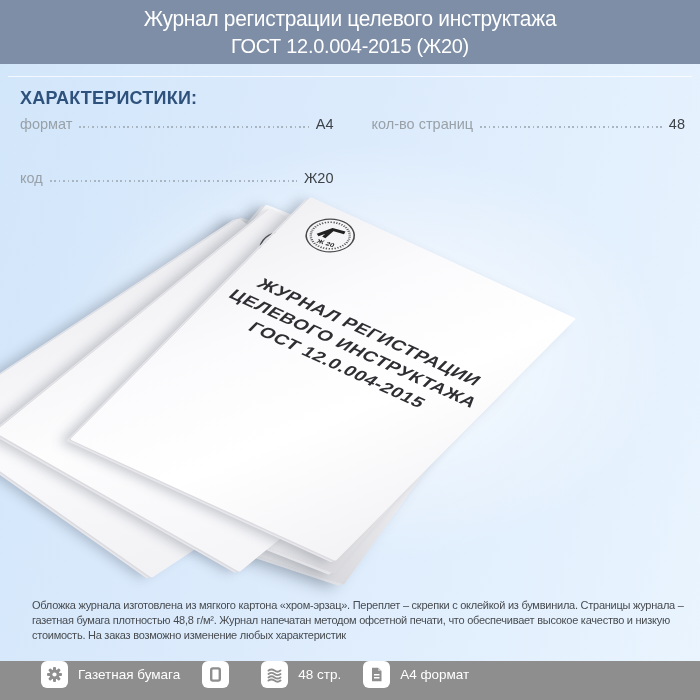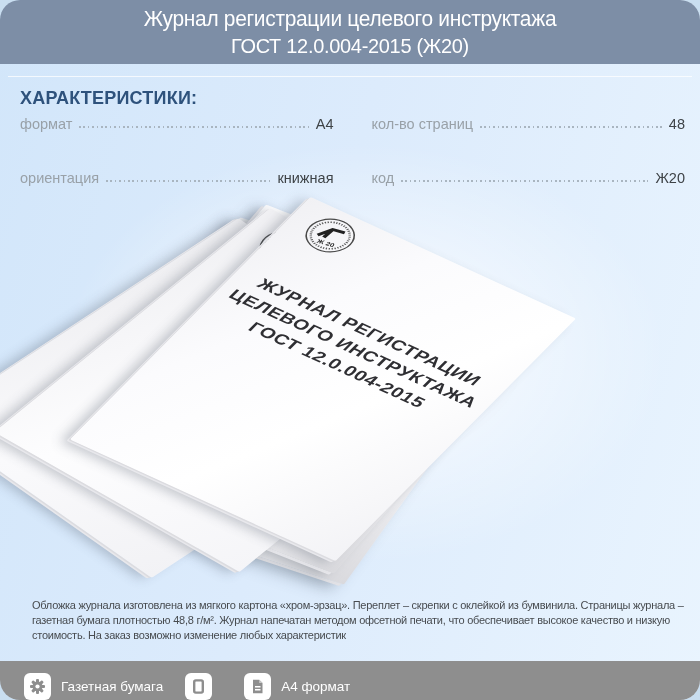--- a/index.html
+++ b/index.html
@@ -1,20 +1,19 @@
 <!DOCTYPE html>
 <html><head>
 <meta charset="utf-8">
 <style>
   html,body{margin:0;padding:0;background:#c9def0;}
   .page{
     position:relative;width:700px;height:700px;overflow:hidden;
     background:linear-gradient(105deg,#d2e6fa 0%,#dcebfc 45%,#e9f4fe 100%);
     font-family:"Liberation Sans", sans-serif;
-    border-radius:20px;
   }
   
   .hdr{
     position:absolute;top:0;left:0;right:0;height:64px;
     background:#7d8ea6;color:#fff;text-align:center;z-index:4;
   }
   .hdr-inner{padding-top:5px;transform:scaleX(0.95);transform-origin:50% 0;}
   .hdr-l1{font-size:22px;line-height:28px;font-weight:400;letter-spacing:-0.3px;}
   .hdr-l2{font-size:21px;line-height:25px;font-weight:400;letter-spacing:-0.3px;}
   .hdr-divider{position:absolute;top:76px;left:8px;right:8px;height:1px;
@@ -79,21 +78,21 @@
     position:absolute;top:560px;left:20px;margin:0;z-index:2;
     font-size:18px;font-weight:700;color:#2e527c;letter-spacing:0.2px;
   }
   .desc-text{
     position:absolute;top:586px;left:20px;width:663px;margin:12px;z-index:2;
     font-size:11px;line-height:1.36;letter-spacing:-0.25px;color:#474b4f;
   }
   
   .ftr{
     position:absolute;left:0;right:0;bottom:0;height:39px;background:#8e8e8e;z-index:5;
-    display:flex;align-items:flex-end;padding-left:24px;box-sizing:border-box;margin-top:44px;
+    display:flex;align-items:flex-start;padding-left:41px;box-sizing:border-box;margin-top:44px;
   }
   .ftr-item{display:flex;align-items:center;margin-right:22px;}
   .ftr-iconbox{
     width:27px;height:27px;background:#ffffff;border-radius:6px;flex:none;
     display:flex;align-items:center;justify-content:center;margin-right:10px;
   }
   .ftr-label{color:#ffffff;font-size:13.5px;white-space:nowrap;}
 </style>
 </head>
 <body>
@@ -112,25 +111,20 @@
   <div class="chars-grid">
     <div class="char-row">
       <span class="char-lbl">формат</span>
       <span class="char-dots"></span>
       <span class="char-val">А4</span>
     </div>
     <div class="char-row">
       <span class="char-lbl">кол-во страниц</span>
       <span class="char-dots"></span>
       <span class="char-val">48</span>
-    </div>
-    <div class="char-row">
-      <span class="char-lbl">ориентация</span>
-      <span class="char-dots"></span>
-      <span class="char-val">книжная</span>
     </div>
     <div class="char-row">
       <span class="char-lbl">код</span>
       <span class="char-dots"></span>
       <span class="char-val">Ж20</span>
     </div>
   </div>
 
   <div class="photo">
     <div class="photo-glow"></div>
@@ -193,20 +187,31 @@
     </div>
     <div class="ftr-item">
       <span class="ftr-iconbox">
         <svg width="17" height="17" viewBox="0 0 17 17">
           <rect x="4.2" y="2.4" width="8.6" height="12.2" rx="1.6" fill="none" stroke="#8e8e8e" stroke-width="2.4"></rect>
         </svg>
       </span>
     </div>
     <div class="ftr-item">
       <span class="ftr-iconbox">
+        <svg width="17" height="17" viewBox="0 0 17 17" fill="none" stroke="#8e8e8e" stroke-width="1.9" stroke-linecap="round">
+          <path d="M2.5 4.6 Q5.5 2.4 8.5 4.6 T14.5 4.6"></path>
+          <path d="M2.5 8 Q5.5 5.8 8.5 8 T14.5 8"></path>
+          <path d="M2.5 11.4 Q5.5 9.2 8.5 11.4 T14.5 11.4"></path>
+          <path d="M2.5 14.6 Q5.5 12.4 8.5 14.6 T14.5 14.6"></path>
+        </svg>
+      </span>
+      <span class="ftr-label">48 стр.</span>
+    </div>
+    <div class="ftr-item">
+      <span class="ftr-iconbox">
         <svg width="17" height="17" viewBox="0 0 17 17">
           <path d="M4 1.8 h6.2 L13.5 5.1 V15.2 H4 Z" fill="#8e8e8e"></path>
           <path d="M10.2 1.8 v3.3 h3.3 Z" fill="#c9c9c9"></path>
           <rect x="6" y="8" width="5.5" height="1.5" fill="#ffffff"></rect>
           <rect x="6" y="11" width="5.5" height="1.5" fill="#ffffff"></rect>
         </svg>
       </span>
       <span class="ftr-label">А4 формат</span>
     </div>
   </footer>

